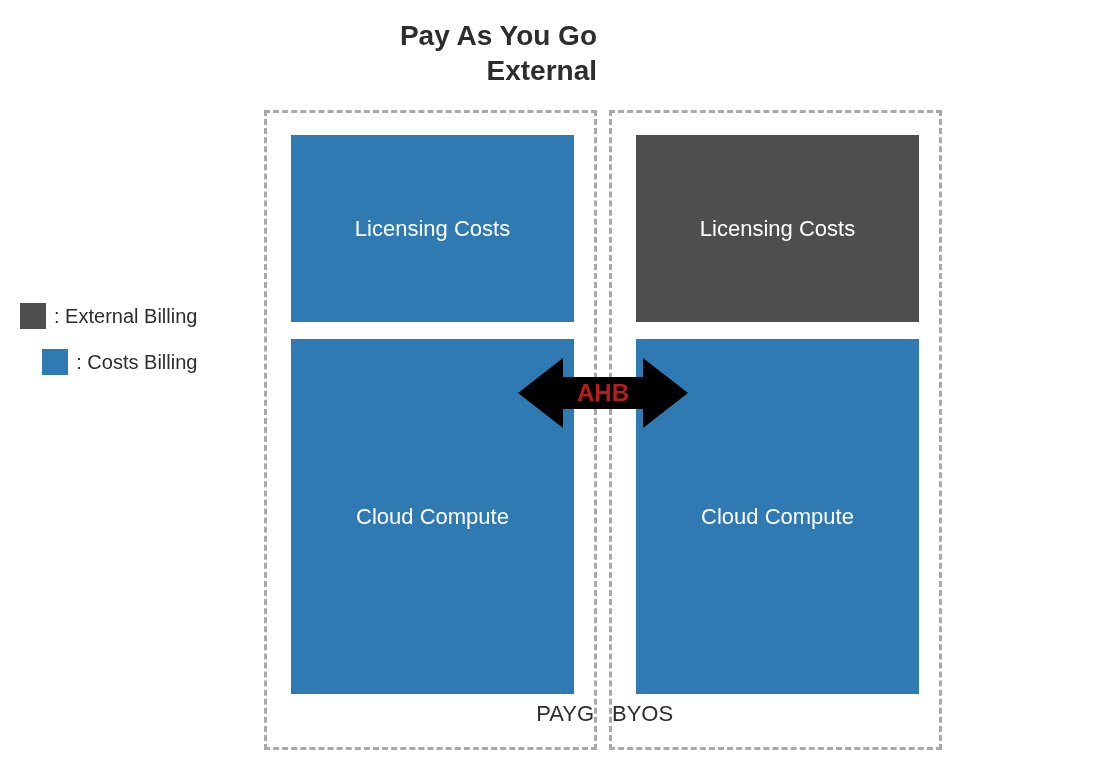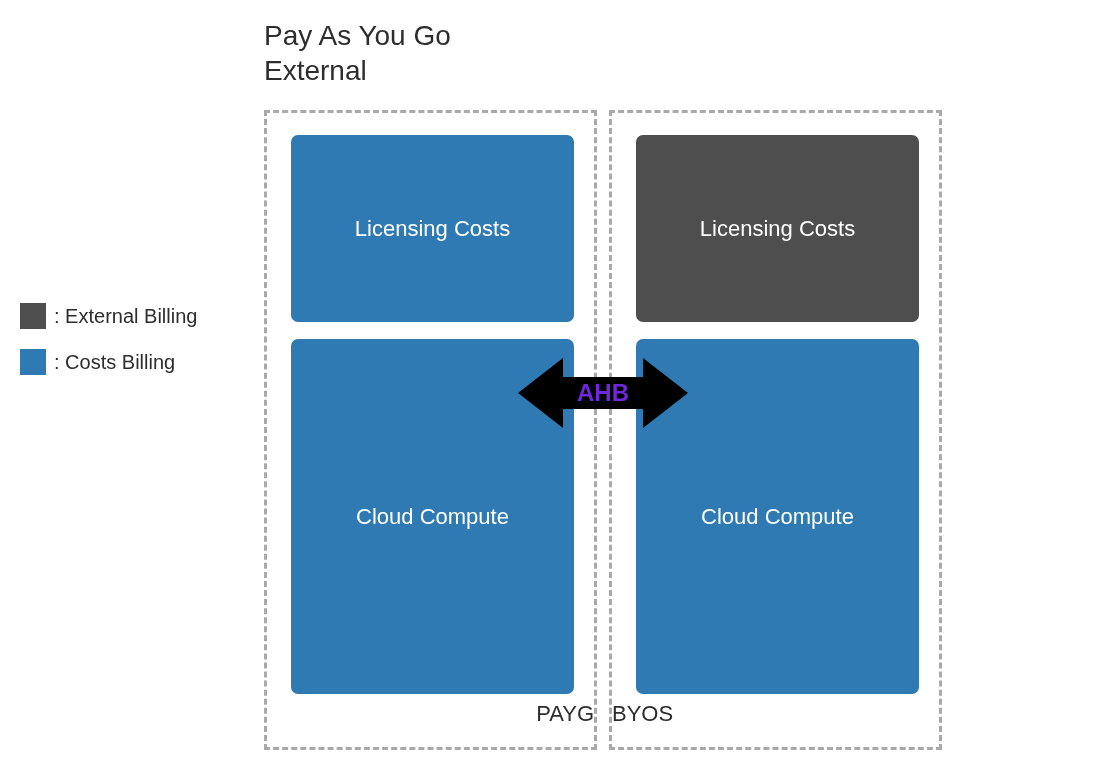--- a/index.html
+++ b/index.html
@@ -8,23 +8,23 @@
     width: 1103px;
     height: 761px;
     background: #ffffff;
     font-family: "Segoe UI", Arial, sans-serif;
     color: #2d2d2d;
     position: relative;
     overflow: hidden;
   }
   .title {
     position: absolute;
-    text-align: left;
+    text-align: right;
     font-size: 28px;
-    font-weight: 400;
+    font-weight: 700;
     line-height: 1.25;
   }
   .title-left { left: 264px; top: 18px; width: 333px; }
   .title-right { left: 609px; top: 18px; width: 333px; }
 
   .group {
     position: absolute;
     border: 3px dashed #a9a9a9;
     box-sizing: border-box;
   }
@@ -32,21 +32,20 @@
   .group-right { left: 609px; top: 110px; width: 333px; height: 640px; }
 
   .block {
     position: absolute;
     color: #fff;
     font-size: 22px;
     display: flex;
     align-items: center;
     justify-content: center;
     text-align: center;
-    border-radius: 7px;
   }
   .blue { background: #2f7ab2; }
   .gray { background: #4e4e4e; }
 
   
   .lic-left   { left: 24px; top: 22px;  width: 283px; height: 187px; }
   .comp-left  { left: 24px; top: 226px; width: 283px; height: 355px; }
   .footer-left{ left: 0;    top: 588px; width: 100%;  text-align: right; font-size: 22px; color:#2d2d2d; }
 
   
@@ -60,20 +59,21 @@
   .legend {
     position: absolute;
     left: 20px;
     top: 303px;
     font-size: 20px;
   }
   .legend-row {
     display: flex;
     align-items: center;
     margin-bottom: 20px;
+    justify-content: flex-end;
   }
   .swatch {
     width: 26px;
     height: 26px;
     margin-right: 8px;
     flex: 0 0 auto;
   }
 
   
   .arrow-wrap {
@@ -81,21 +81,21 @@
     left: 518px;
     top: 353px;
     width: 170px;
     height: 80px;
   }
   .arrow-wrap svg { width: 100%; height: 100%; display:block; }
   .arrow-label {
     position: absolute;
     left: 0; top: 0; width: 100%; height: 100%;
     display: flex; align-items: center; justify-content: center;
-    color: #6d28d9;
+    color: #b91c1c;
     font-size: 24px;
     font-weight: 600;
   }
 </style>
 </head>
 <body>
 
 <div class="title title-left">
   <span>Pay As You Go</span><br>
   <span>External</span>

